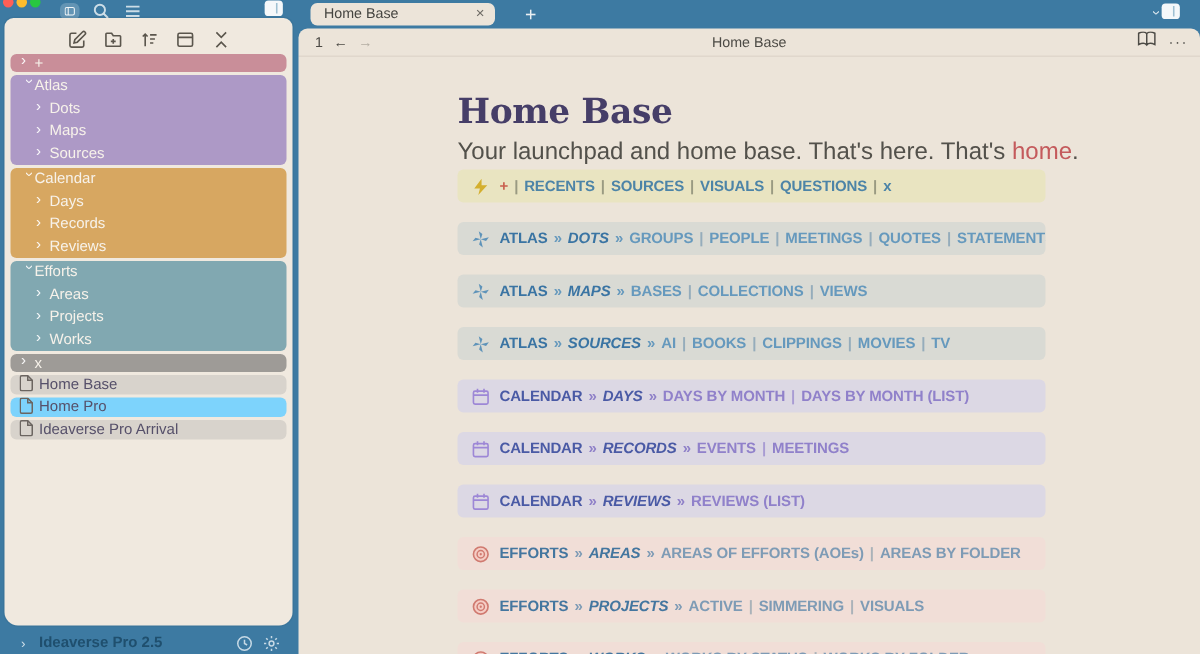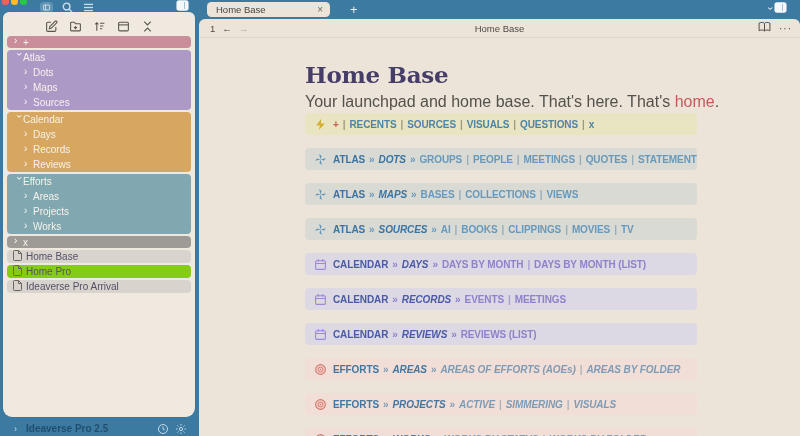--- a/index.html
+++ b/index.html
@@ -103,21 +103,21 @@
   .theme-atlas .p-chev { color:#6699bd; }
 
   .theme-calendar { background:#dcd8e4; }
   .theme-calendar .p-strong, .theme-calendar .p-em { color:#4a5aa5; }
   .theme-calendar .p-link { color:#9081ca; }
   .theme-calendar .p-sep { color:#a89cd3; }
   .theme-calendar .p-chev { color:#8f80c8; }
 
   .theme-efforts { background:#f1ded7; }
   .theme-efforts .p-strong, .theme-efforts .p-em { color:#44769f; }
-  .theme-efforts .p-link { color:#7e9bb5;font-style:italic; }
+  .theme-efforts .p-link { color:#7e9bb5; }
   .theme-efforts .p-sep { color:#aab2b9; }
   .theme-efforts .p-chev { color:#7e9bb5; }
 </style>
 </head>
 <body>
 
 <span class="traffic" style="left: 2px; background: rgb(255, 95, 87);"></span>
 <span class="traffic" style="left: 11px; background: rgb(254, 188, 46);"></span>
 <span class="traffic" style="left: 20px; background: rgb(40, 200, 64);"></span>
 
@@ -248,21 +248,21 @@
           <span>x</span>
         </div>
       </div>
       <div class="sb-file" style="background: rgb(216, 211, 204);">
         <span><svg width="9" height="11" viewBox="0 0 18 22" fill="none" stroke="#6b6560" stroke-width="2">
             <path d="M11 1H3a2 2 0 0 0-2 2v16a2 2 0 0 0 2 2h12a2 2 0 0 0 2-2V7z"></path>
             <path d="M11 1v6h6"></path>
           </svg></span>
         <span class="f-label">Home Base</span>
       </div>
-      <div class="sb-file" style="background: #84cc16;">
+      <div class="sb-file" style="background: #7dd3fc;">
         <span><svg width="9" height="11" viewBox="0 0 18 22" fill="none" stroke="#6b6560" stroke-width="2">
             <path d="M11 1H3a2 2 0 0 0-2 2v16a2 2 0 0 0 2 2h12a2 2 0 0 0 2-2V7z"></path>
             <path d="M11 1v6h6"></path>
           </svg></span>
         <span class="f-label">Home Pro</span>
       </div>
       <div class="sb-file" style="background: rgb(216, 211, 204);">
         <span><svg width="9" height="11" viewBox="0 0 18 22" fill="none" stroke="#6b6560" stroke-width="2">
             <path d="M11 1H3a2 2 0 0 0-2 2v16a2 2 0 0 0 2 2h12a2 2 0 0 0 2-2V7z"></path>
             <path d="M11 1v6h6"></path>

